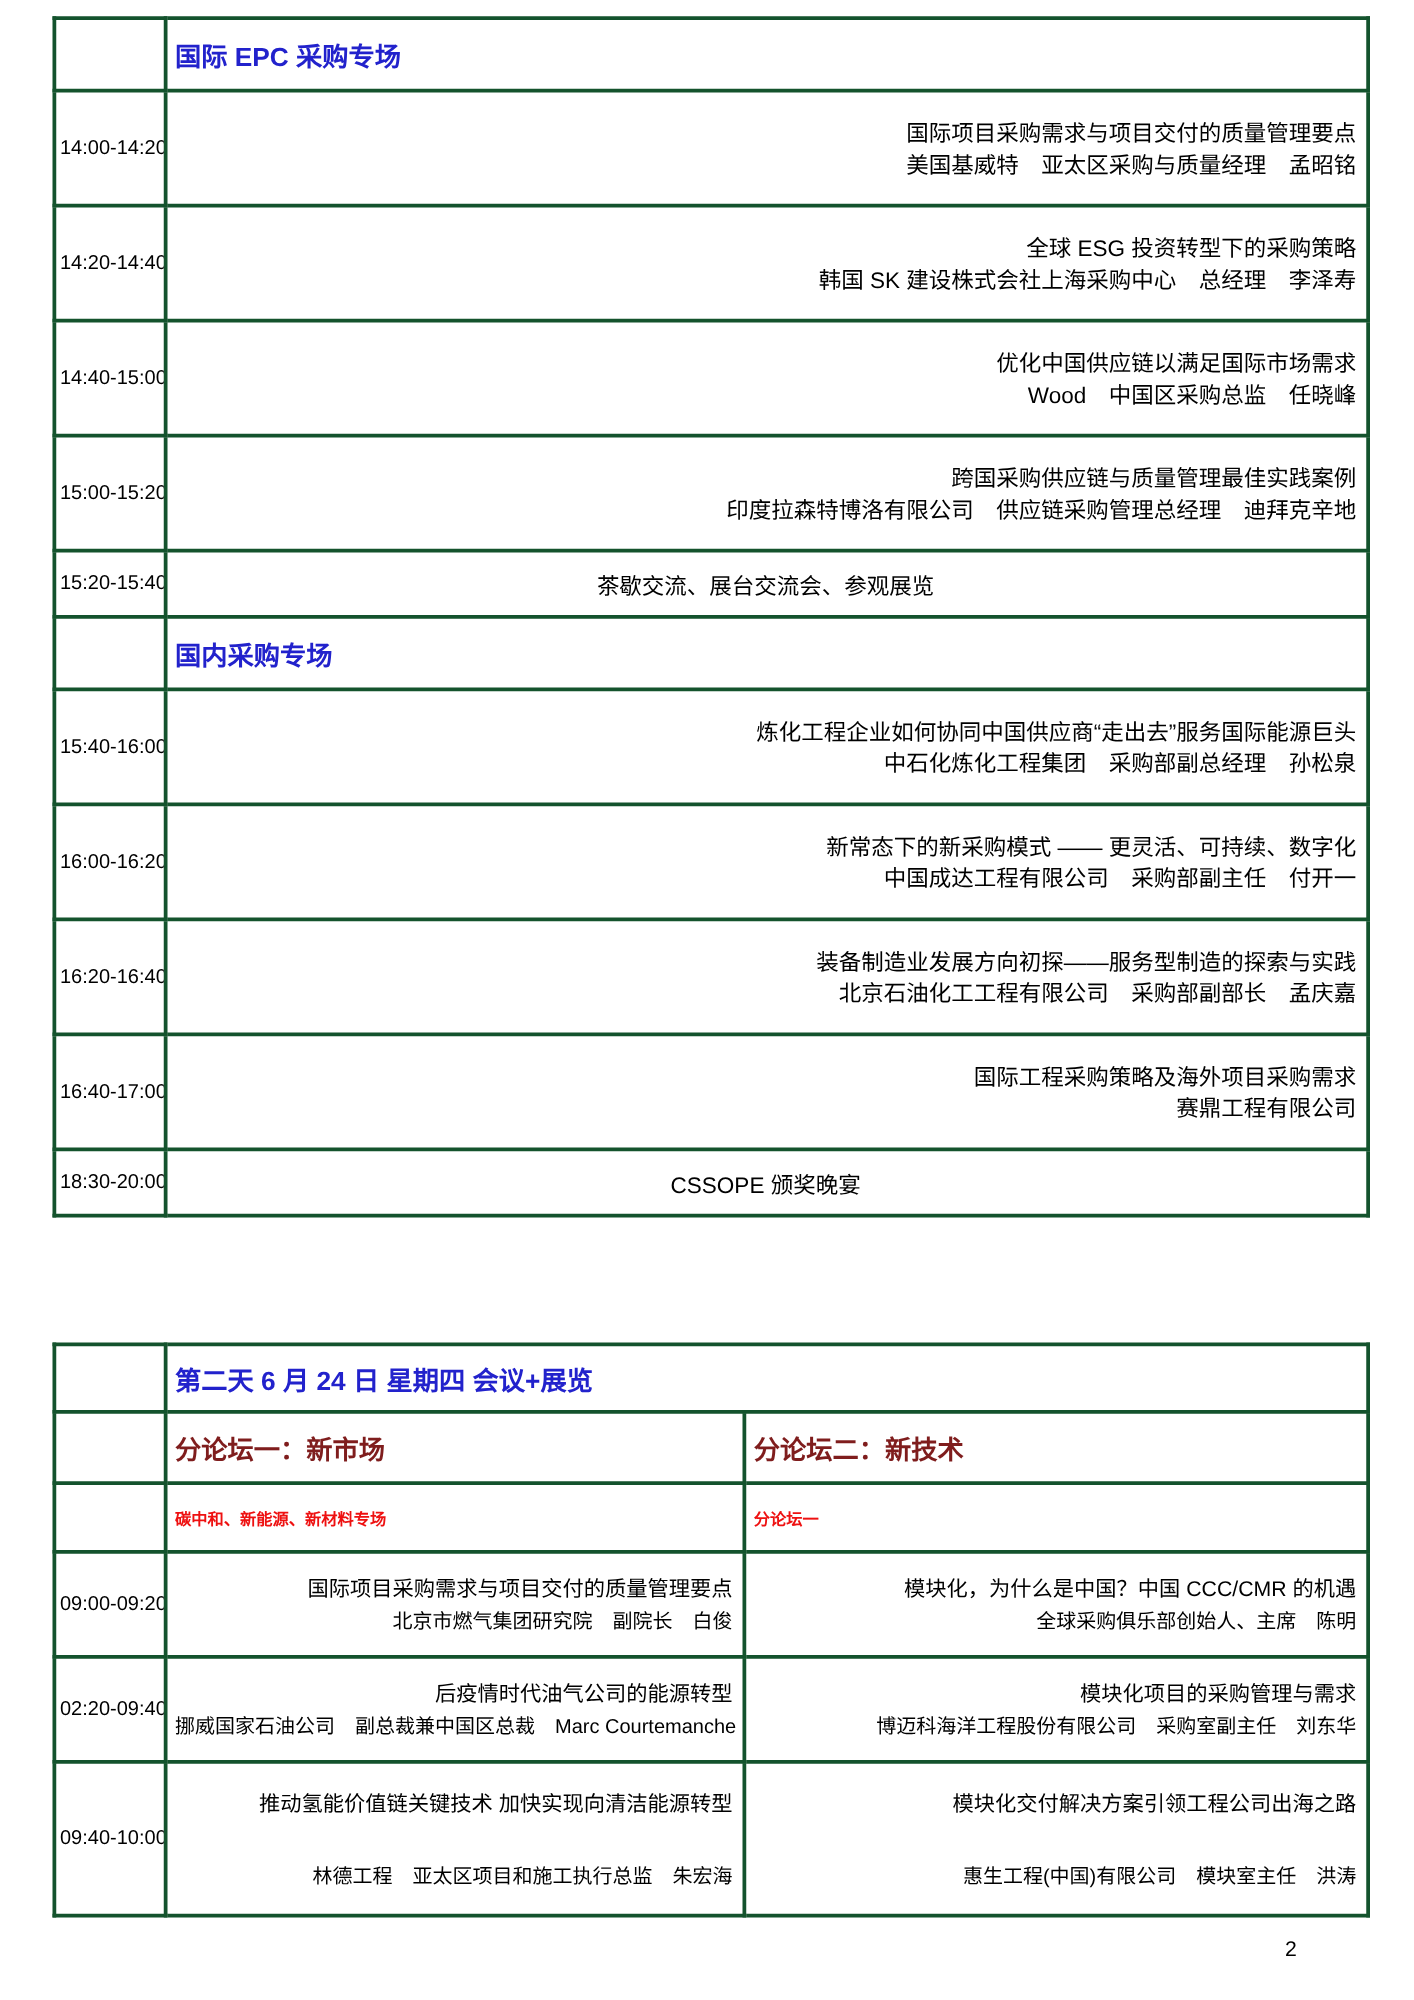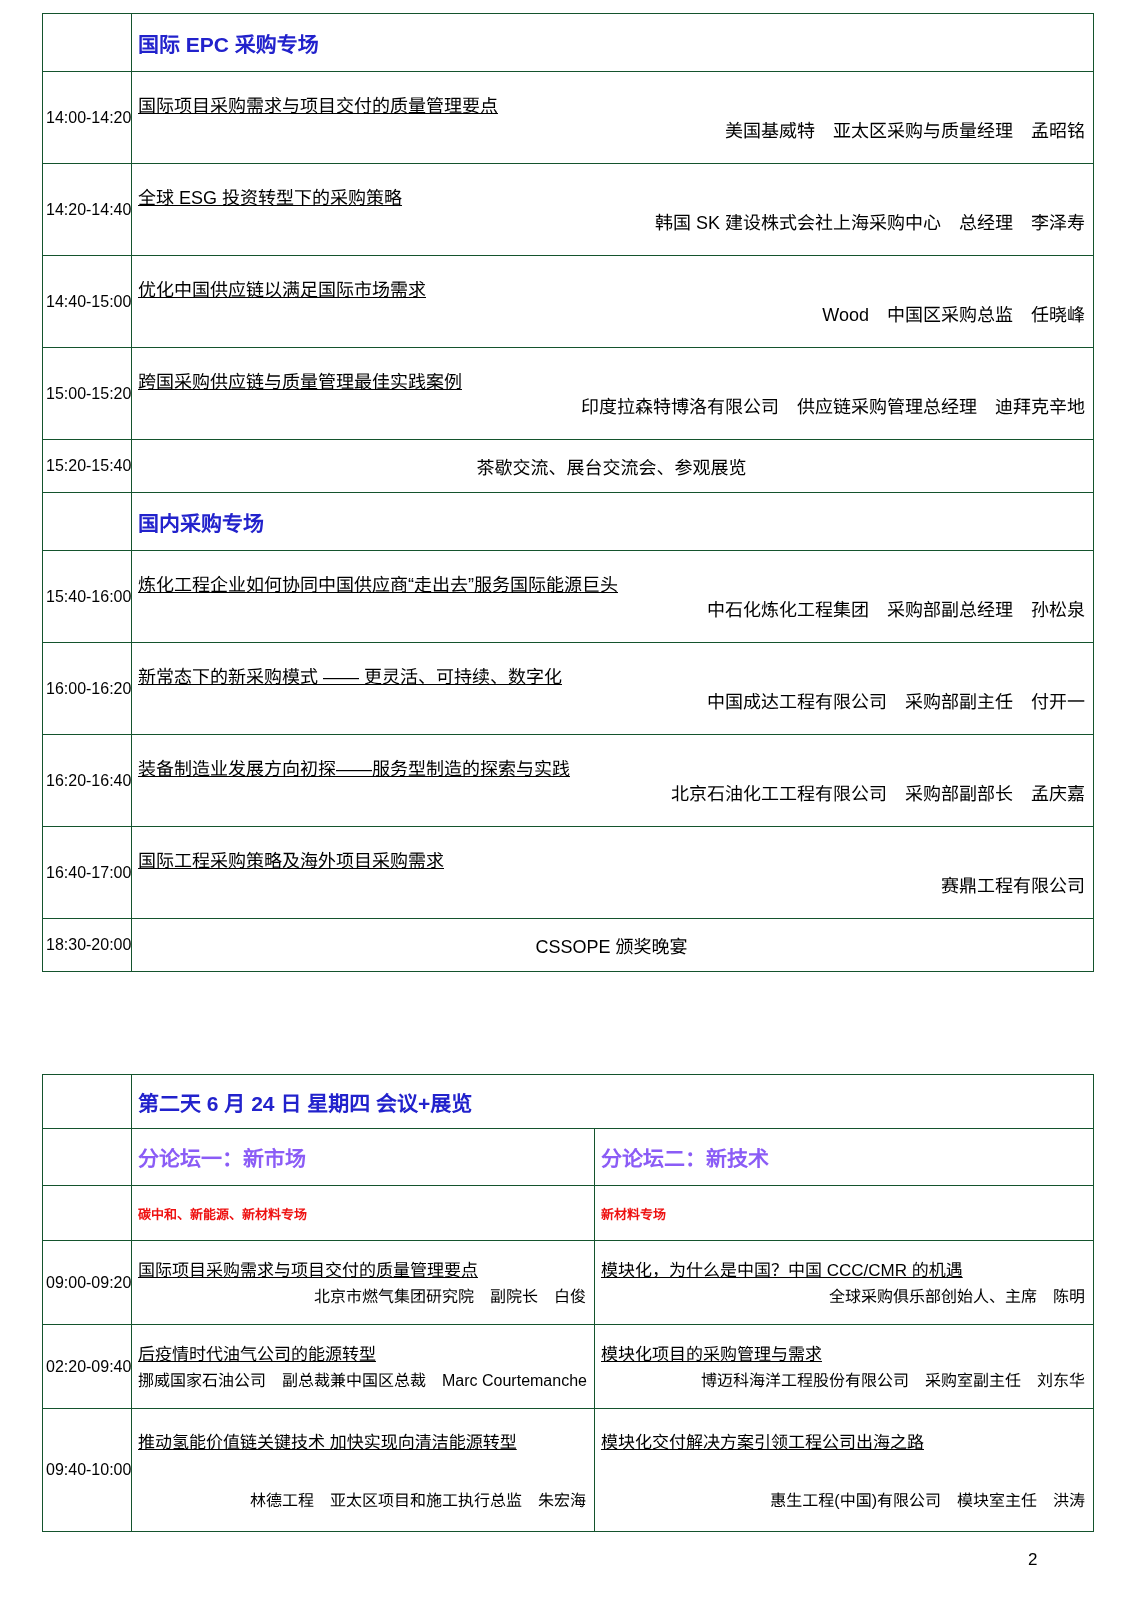--- a/index.html
+++ b/index.html
@@ -2,21 +2,21 @@
 <html lang="zh-CN"><head>
 <meta charset="utf-8">
 <style>
   html,body{margin:0;padding:0;background:#ffffff;}
   body{font-family:"Liberation Sans", sans-serif;color:#000;}
   .page{position:relative;width:1131px;height:1600px;background:#fff;overflow:hidden;}
 
   table.agenda{border-collapse:collapse;table-layout:fixed;position:absolute;left:42px;width:1051px;background:#fff;}
   #table1{top:13px;}
   #table2{top:1074px;}
-  td{border:1px solid #14532d;padding:0;vertical-align:middle;overflow:hidden;}
+  td{border:3px solid #14532d;padding:0;vertical-align:middle;overflow:hidden;}
 
   td.time{font-size:16px;padding-left:3px;letter-spacing:0px;white-space:nowrap;margin-left:48px;}
   td.content{padding:0;}
 
   
   #table1 tr.r-section{height:58px;}
   #table1 tr.r-session{height:92px;}
   #table1 tr.r-break{height:53px;}
   #table2 tr.r-day{height:54px;}
   #table2 tr.r-forum{height:57px;}
@@ -25,27 +25,27 @@
   #table2 tr.r-s.tall{height:123px;}
 
   .cellwrap{display:flex;flex-direction:column;justify-content:space-between;box-sizing:border-box;padding:12px 8px 10px 6px;}
   #table1 .cellwrap{min-height:70px;}
   #table2 .cellwrap{min-height:69px;}
   #table2 tr.tall .cellwrap{min-height:101px;}
 
   #table1 .title,#table1 .speaker,#table1 .break-label{font-size:18px;}
   #table2 .title{font-size:17px;}
   #table2 .speaker{font-size:16px;}
-  .title{text-align:left;line-height:1.25;text-decoration:underline;}
+  .title{text-align:right;line-height:1.25;}
   .speaker{text-align:right;line-height:1.25;white-space:nowrap;}
   .break-label{display:block;padding:4px 8px 4px 6px;text-align:center;}
 
   .section-head{display:block;color:#2222cc;font-weight:bold;font-size:21px;padding-left:6px;}
   .day-head{display:block;color:#2222cc;font-weight:bold;font-size:21px;padding-left:6px;}
-  .forum-head{display:block;color:#8b5cf6;font-weight:bold;font-size:21px;padding-left:6px;}
+  .forum-head{display:block;color:#7f1d1d;font-weight:bold;font-size:21px;padding-left:6px;}
   .track-head{display:block;color:#ee1111;font-weight:bold;font-size:13px;padding-left:6px;}
 
   .page-num{position:absolute;top:1550px;left:1028px;font-size:17px;}
 </style>
 </head>
 <body>
 
 <div class="page">
 
   <table class="agenda" id="table1">
@@ -174,21 +174,21 @@
           <td class="content">
             <span class="forum-head">分论坛二：新技术</span>
           </td>
         </tr>
         <tr class="r-track">
           <td class="time"></td>
           <td class="content">
             <span class="track-head">碳中和、新能源、新材料专场</span>
           </td>
           <td class="content">
-            <span class="track-head">新材料专场</span>
+            <span class="track-head">分论坛一</span>
           </td>
         </tr>
         <tr class="r-s">
           <td class="time">09:00-09:20</td>
           <td class="content">
             <div class="cellwrap">
               <div class="title">国际项目采购需求与项目交付的质量管理要点</div>
               <div class="speaker">北京市燃气集团研究院　副院长　白俊</div>
             </div>
           </td>

